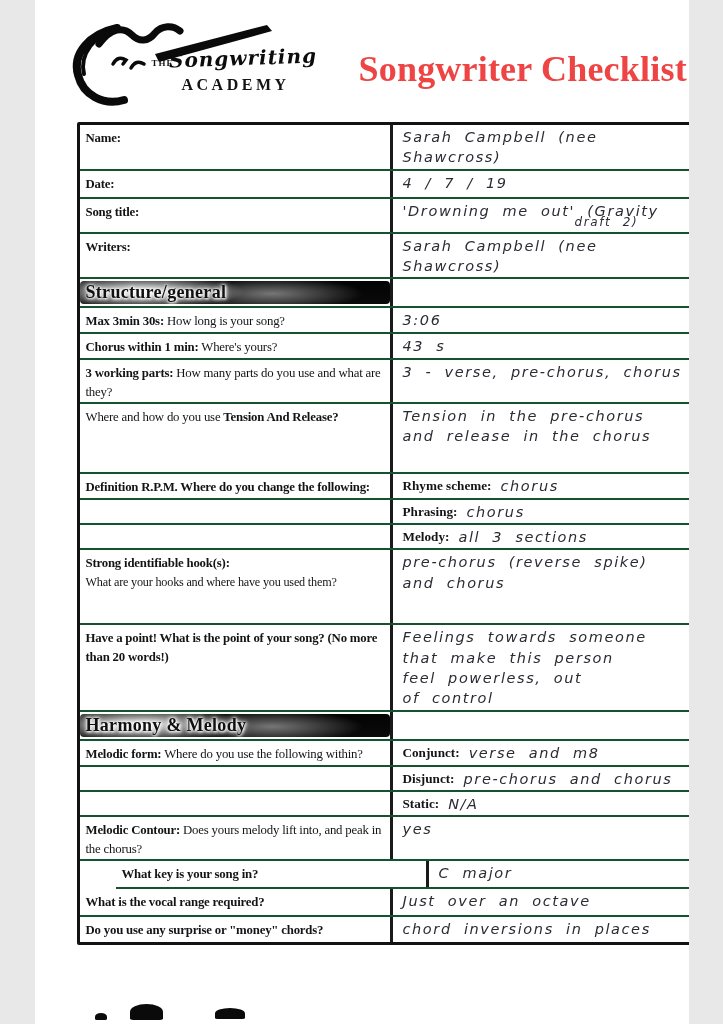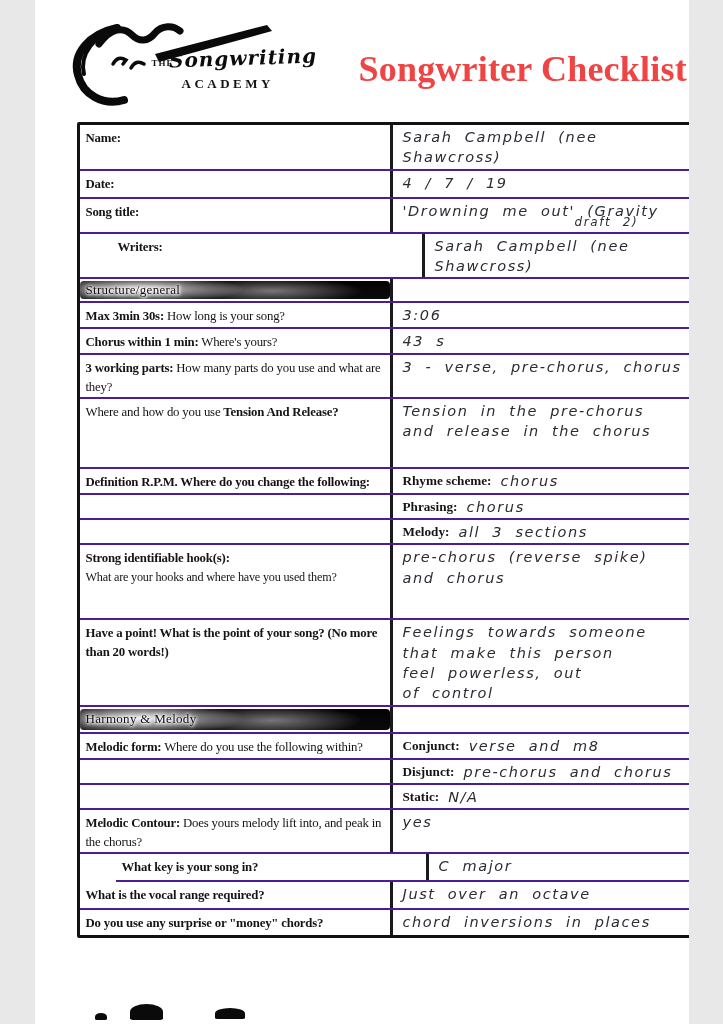--- a/index.html
+++ b/index.html
@@ -11,33 +11,33 @@
 
   
   .logo{position:absolute; left:34px; top:18px; width:250px; height:105px;}
   .logo svg{position:absolute; left:0; top:0;}
   .logo-the{position:absolute; left:83px; top:40px; font-size:9px; font-weight:bold; letter-spacing:1px;}
   .logo-script{
     position:absolute; left:100px; top:28px; font-family:"DejaVu Serif", serif;
     font-style:italic; font-weight:bold; font-size:20px; letter-spacing:1px;
     transform:rotate(-2deg); color:#0c0c0e;
   }
-  .logo-academy{position:absolute; left:113px; top:58px; font-size:13px; font-weight:bold; letter-spacing:3.5px;font-family:Liberation Serif, serif;}
+  .logo-academy{position:absolute; left:113px; top:58px; font-size:16px; font-weight:bold; letter-spacing:3.5px;font-family:Liberation Serif, serif;}
   .page-title{
     position:absolute; left:324px; top:48px; width:370px;
     font-size:36px; font-weight:600; letter-spacing:0.2px; color:#ef4444;
   }
 
   
   .checklist{
     position:absolute; left:42px; top:122px; width:642px;
     border:3px solid #121214; border-radius:2px; box-sizing:border-box;
     background:#fff;
   }
-  .row{display:flex; border-bottom:2px solid #4c1d95; box-sizing:border-box;}
+  .row{display:flex; border-bottom:2px solid #14532d; box-sizing:border-box;}
   .row:last-child{border-bottom:none;}
   .cell-left{
     width:313px; flex:0 0 313px; box-sizing:border-box;
     border-right:3px solid #1a1a1c; padding:3px 5px 2px 6px;
   }
   .cell-right{flex:1; box-sizing:border-box; padding:2px 8px 1px 10px;}
   .seg{font-size:12.8px; letter-spacing:-0.2px; line-height:1.3;}
   .seg.b{font-weight:bold;}
   .seg.sm{font-size:12.2px;}
 
@@ -45,21 +45,21 @@
   .section-cell{padding:0; display:flex; align-items:stretch;}
   .section-bar{
     flex:1; margin:2px 0 2px 0; display:flex; align-items:center; padding:1px 6px;
     border-radius:4px;
     background:
       radial-gradient(55% 130% at 20% 45%, rgba(255,255,255,0.95), rgba(255,255,255,0) 60%),
       radial-gradient(45% 110% at 62% 55%, rgba(255,255,255,0.45), rgba(255,255,255,0) 65%),
       linear-gradient(#030303,#0a0a0a);
   }
   .section-label{
-    font-weight:normal; font-size:13px; letter-spacing:0.3px; color:#101010;
+    font-weight:bold; font-size:18px; letter-spacing:0.3px; color:#101010;
     text-shadow:0 0 2px #fff, 0 0 4px #fff, 0 0 7px rgba(255,255,255,0.95), 1px 1px 3px #fff;
     white-space:nowrap;
     text-align:right;
   }
 
   
   .prefix{font-weight:bold; font-size:13.2px; margin-right:9px; vertical-align:top; line-height:1.5;}
   .hw{
     font-family:"DejaVu Sans", sans-serif; font-style:italic;
     font-size:14.5px; line-height:1.4; letter-spacing:1.6px; word-spacing:6px;
@@ -106,21 +106,21 @@
         <div class="cell-right"><span class="hw">Sarah Campbell (nee Shawcross)</span></div>
       </div>
       <div class="row" style="min-height: 28px;">
         <div class="cell-left"><span class="seg b">Date:</span></div>
         <div class="cell-right"><span class="hw">4 / 7 / 19</span></div>
       </div>
       <div class="row" style="min-height: 31px;">
         <div class="cell-left"><span class="seg b">Song title:</span></div>
         <div class="cell-right"><span class="hw">'Drowning me out' (Gravity</span><span class="hw ans2">draft 2)</span></div>
       </div>
-      <div class="row" style="min-height: 25px; padding-left: 32px;">
+      <div class="row" style="min-height: 25px;">
         <div class="cell-left"><span class="seg b">Writers:</span></div>
         <div class="cell-right"><span class="hw">Sarah Campbell (nee Shawcross)</span></div>
       </div>
       <div class="row" style="min-height: 23px;">
         <div class="cell-left section-cell">
           <div class="section-bar">
             <span class="section-label">Structure/general</span>
           </div>
         </div>
         <div class="cell-right"></div>

